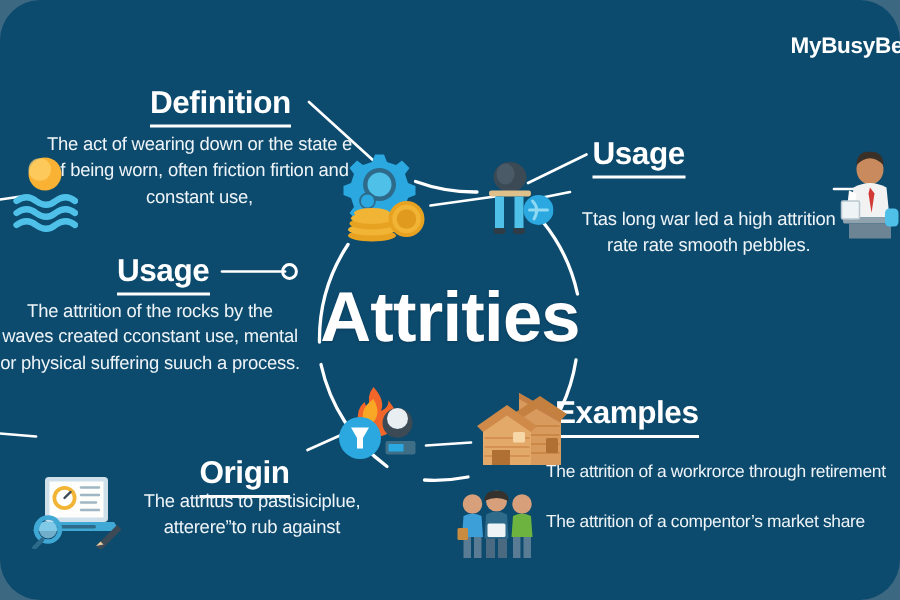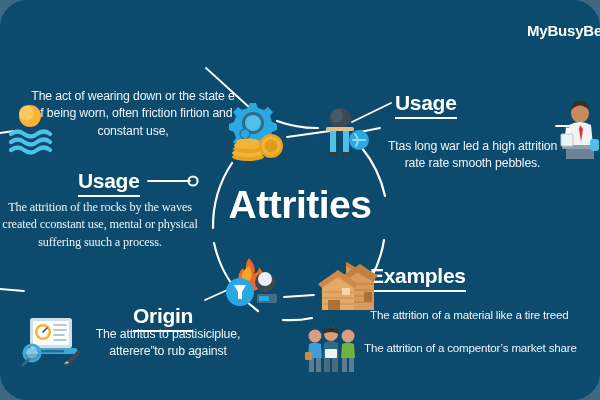--- a/index.html
+++ b/index.html
@@ -36,21 +36,21 @@
     width: 600px; height: 400px;
     pointer-events: none;
   }
 
   
   #center-title {
     left: 200px;
     top: 183px;
     width: 200px;
     text-align: center;
-    font-size: 39px;
+    font-size: 47px;
     font-weight: bold;
     letter-spacing: -0.5px;
     color: #ffffff;
     text-shadow: 0 1px 2px rgba(0,0,0,.18);
   }
 
   
   .heading {
     font-size: 21px;
     font-weight: bold;
@@ -75,21 +75,21 @@
     color: #eef4f7;
     letter-spacing: -0.2px;
     white-space: nowrap;
   }
 
   
   #definition-head { left: 100px; top: 58px; }
   #definition-body { left: 28px;  top: 88px;  width: 210px; text-align: center; }
 
   #usage-left-head { left: 78px;  top: 170px; }
-  #usage-left-body { left: 0px;   top: 199px; width: 200px; text-align: center; font-family: Liberation Serif, serif; }
+  #usage-left-body { left: 0px;   top: 199px; width: 200px; text-align: center; }
 
   #origin-head     { left: 133px; top: 290px; margin-top: 15px; }
   #origin-body     { left: 78px;  top: 326px; width: 180px; text-align: center; }
 
   #usage-right-head { left: 395px; top: 92px; }
   #usage-right-body { left: 380px; top: 138px; width: 185px; text-align: center; }
 
   #examples-head   { left: 370px; top: 265px; }
   #examples-body   { left: 364px; top: 306px; width: 236px; }
   #ex-0 { }
@@ -141,20 +141,23 @@
       <path d="M 284 297 L 314 295"></path>
       <path d="M 556 126 L 580 126"></path>
     </g>
     <circle cx="193" cy="181" r="4.6" fill="none" stroke="#ffffff" stroke-width="2"></circle>
   </svg>
 
   <div class="abs" id="brand">MyBusyBe</div>
 
   <div class="abs" id="center-title">Attrities</div>
 
+  <div class="abs" id="definition-head">
+    <span class="heading">Definition</span>
+  </div>
   <div class="abs body-text" id="definition-body">The act of wearing down or the state e of being worn, often friction firtion and constant use,</div>
 
   <div class="abs" id="usage-left-head">
     <span class="heading">Usage</span>
   </div>
   <div class="abs body-text" id="usage-left-body">The attrition of the rocks by the waves created cconstant use, mental or physical suffering suuch a process.</div>
 
   <div class="abs" id="origin-head">
     <span class="heading">Origin</span>
   </div>
@@ -162,21 +165,21 @@
 
   <div class="abs" id="usage-right-head">
     <span class="heading">Usage</span>
   </div>
   <div class="abs body-text" id="usage-right-body">Ttas long war led a high attrition rate rate smooth pebbles.</div>
 
   <div class="abs" id="examples-head">
     <span class="heading">Examples</span>
   </div>
   <div class="abs" id="examples-body">
-    <div class="ex-line" id="ex-1">The attrition of a material like a tire treed</div>
+    <div class="ex-line" id="ex-0">The attrition of a workrorce through retirement</div>
     <div class="ex-line" id="ex-2">The attrition of a compentor’s market share</div>
   </div>
 
   <svg class="abs icon" id="icon-sun-waves" width="44" height="52" viewBox="0 0 44 52">
     <circle cx="22" cy="13" r="11" fill="#f9b233"></circle>
     <circle cx="18" cy="10" r="8" fill="#fbc košul" opacity="0"></circle>
     <circle cx="18.5" cy="10" r="7.5" fill="#fcc council" opacity="0"></circle>
     <circle cx="18.5" cy="10" r="7.5" fill="#fdd06a" opacity=".75"></circle>
     <g fill="none" stroke="#4fc0e8" stroke-width="4.2" stroke-linecap="round">
       <path d="M 3 31 q 7 -5 13 0 q 7 5 13 0 q 7 -5 13 0"></path>

